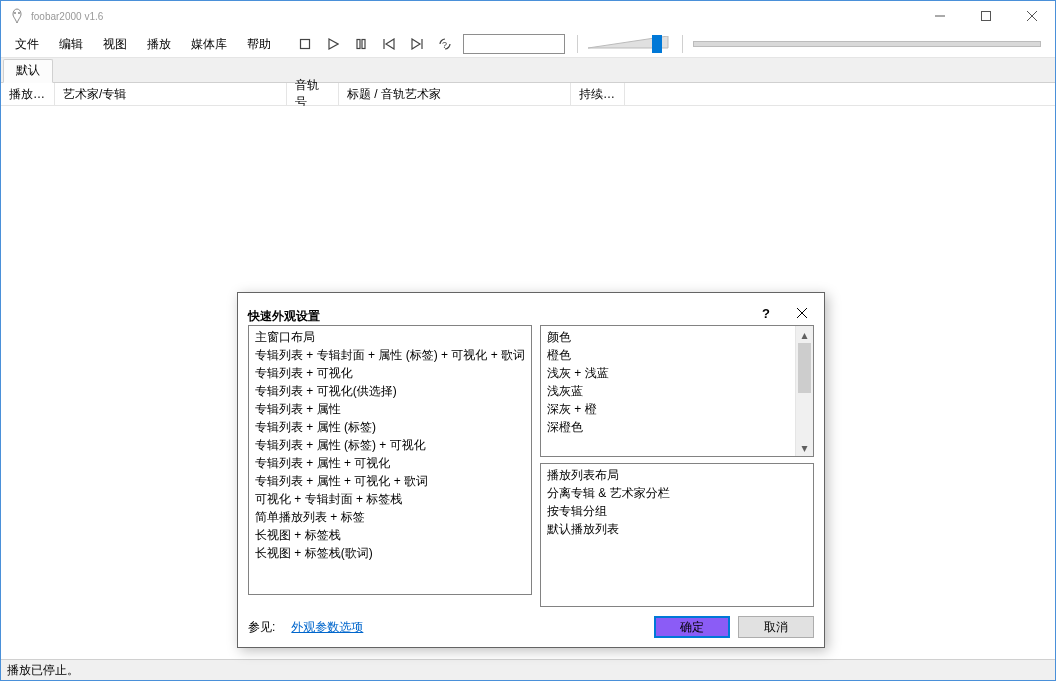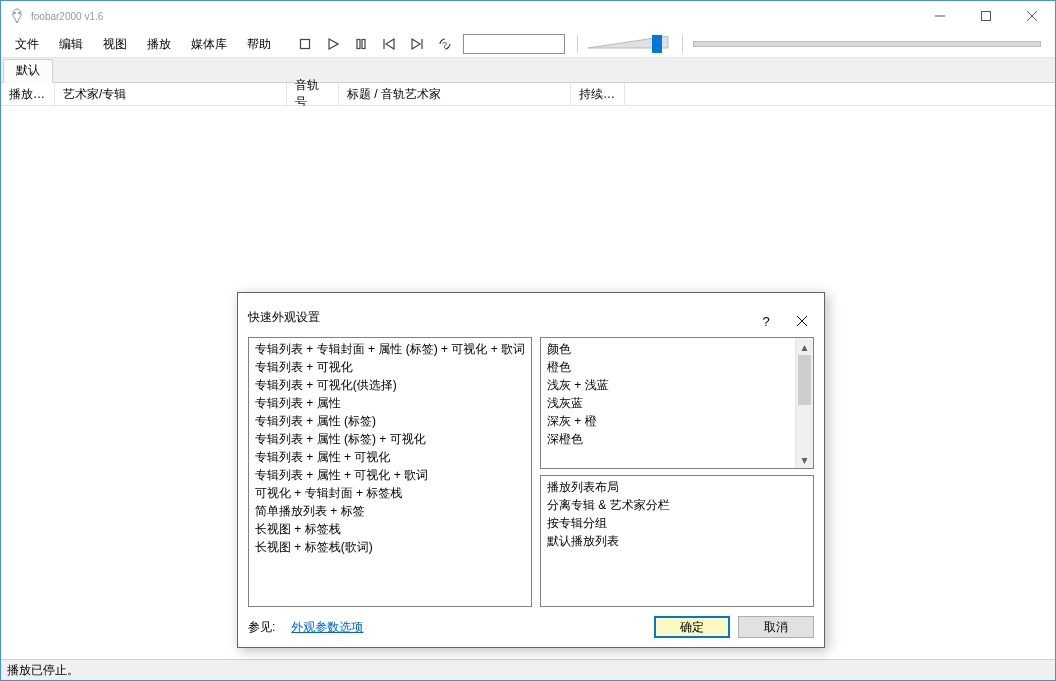--- a/index.html
+++ b/index.html
@@ -36,42 +36,42 @@
 .colheaders .c3 { width:52px; }
 .colheaders .c4 { width:232px; }
 .colheaders .c5 { width:54px; }
 
 .content { flex:1; background:#fff; position:relative; }
 
 .statusbar { height:20px; border-top:1px solid #d0d0d0; background:#f0f0f0; display:flex; align-items:center; padding:0 6px; }
 
 
 .dialog { position:absolute; left:236px; top:186px; width:586px; height:354px; background:#fff; border:1px solid #646464; box-shadow:3px 3px 12px rgba(0,0,0,0.25); display:flex; flex-direction:column; }
-.dialog .dtitlebar { height:28px; display:flex; align-items:flex-start; padding:16px 4px 0 10px; }
+.dialog .dtitlebar { height:28px; display:flex; align-items:flex-end; padding:4px 4px 0 10px;font-weight:bold; }
 .dialog .dtitlebar .dtitle { font-size:12px; }
 .dialog .dtitlebar .dspacer { flex:1; }
 .dialog .dtitlebar .dbtn { width:36px; height:24px; display:flex; align-items:center; justify-content:center; }
 .dialog .dbody { flex:1; display:flex; gap:8px; padding:0 10px; }
 .listbox { border:1px solid #828282; background:#fff; overflow:hidden; }
 .listbox .lb-inner { padding:2px 6px; }
 .listbox .row { height:18px; line-height:18px; white-space:nowrap; }
 .leftbox { width:282px; height:268px; }
 .rightcol { flex:1; display:flex; flex-direction:column; gap:6px; }
 .rightbox1 { height:130px; position:relative; }
 .rightbox1 .lb-inner { height:124px; overflow:hidden; }
 .rightbox1 .scrollbar { position:absolute; right:0; top:0; width:17px; height:100%; background:#f0f0f0; border-left:1px solid #e5e5e5; }
 .rightbox1 .scrollbar .sbtn { height:17px; background:#f0f0f0; display:flex; align-items:center; justify-content:center; color:#606060; }
 .rightbox1 .scrollbar .sthumb { position:absolute; left:2px; right:2px; top:17px; height:50px; background:#cdcdcd; }
 .rightbox2 { flex:1; }
 .dialog .dfooter { height:40px; display:flex; align-items:center; padding:0 10px; gap:8px; }
 .dialog .dfooter .seealso { display:flex; gap:16px; }
 .dialog .dfooter .link { color:#0066cc; text-decoration:underline; }
 .dialog .dfooter .fspacer { flex:1; }
 .dialog .dfooter button { width:76px; height:22px; background:#e1e1e1; border:1px solid #adadad; font:inherit; }
-.dialog .dfooter button.primary { border:2px solid #0078d7; background:#fef9c3; }
+.dialog .dfooter button.primary { border:2px solid #0078d7; background:#8b5cf6; }
 
 </style>
 </head>
 <body>
 
 <div class="window">
 
   <div class="titlebar">
     <span class="icon">
       <svg width="16" height="16" viewBox="0 0 16 16">
@@ -182,20 +182,21 @@
         <div class="dbtn">
             <svg width="10" height="10">
               <line x1="0" y1="0" x2="10" y2="10" stroke="#000" stroke-width="1"></line>
               <line x1="10" y1="0" x2="0" y2="10" stroke="#000" stroke-width="1"></line>
             </svg>
           </div>
       </div>
       <div class="dbody">
         <div class="listbox leftbox">
           <div class="lb-inner">
+            <div class="row">主窗口布局</div>
             <div class="row">专辑列表 + 专辑封面 + 属性 (标签) + 可视化 + 歌词</div>
             <div class="row">专辑列表 + 可视化</div>
             <div class="row">专辑列表 + 可视化(供选择)</div>
             <div class="row">专辑列表 + 属性</div>
             <div class="row">专辑列表 + 属性 (标签)</div>
             <div class="row">专辑列表 + 属性 (标签) + 可视化</div>
             <div class="row">专辑列表 + 属性 + 可视化</div>
             <div class="row">专辑列表 + 属性 + 可视化 + 歌词</div>
             <div class="row">可视化 + 专辑封面 + 标签栈</div>
             <div class="row">简单播放列表 + 标签</div>

